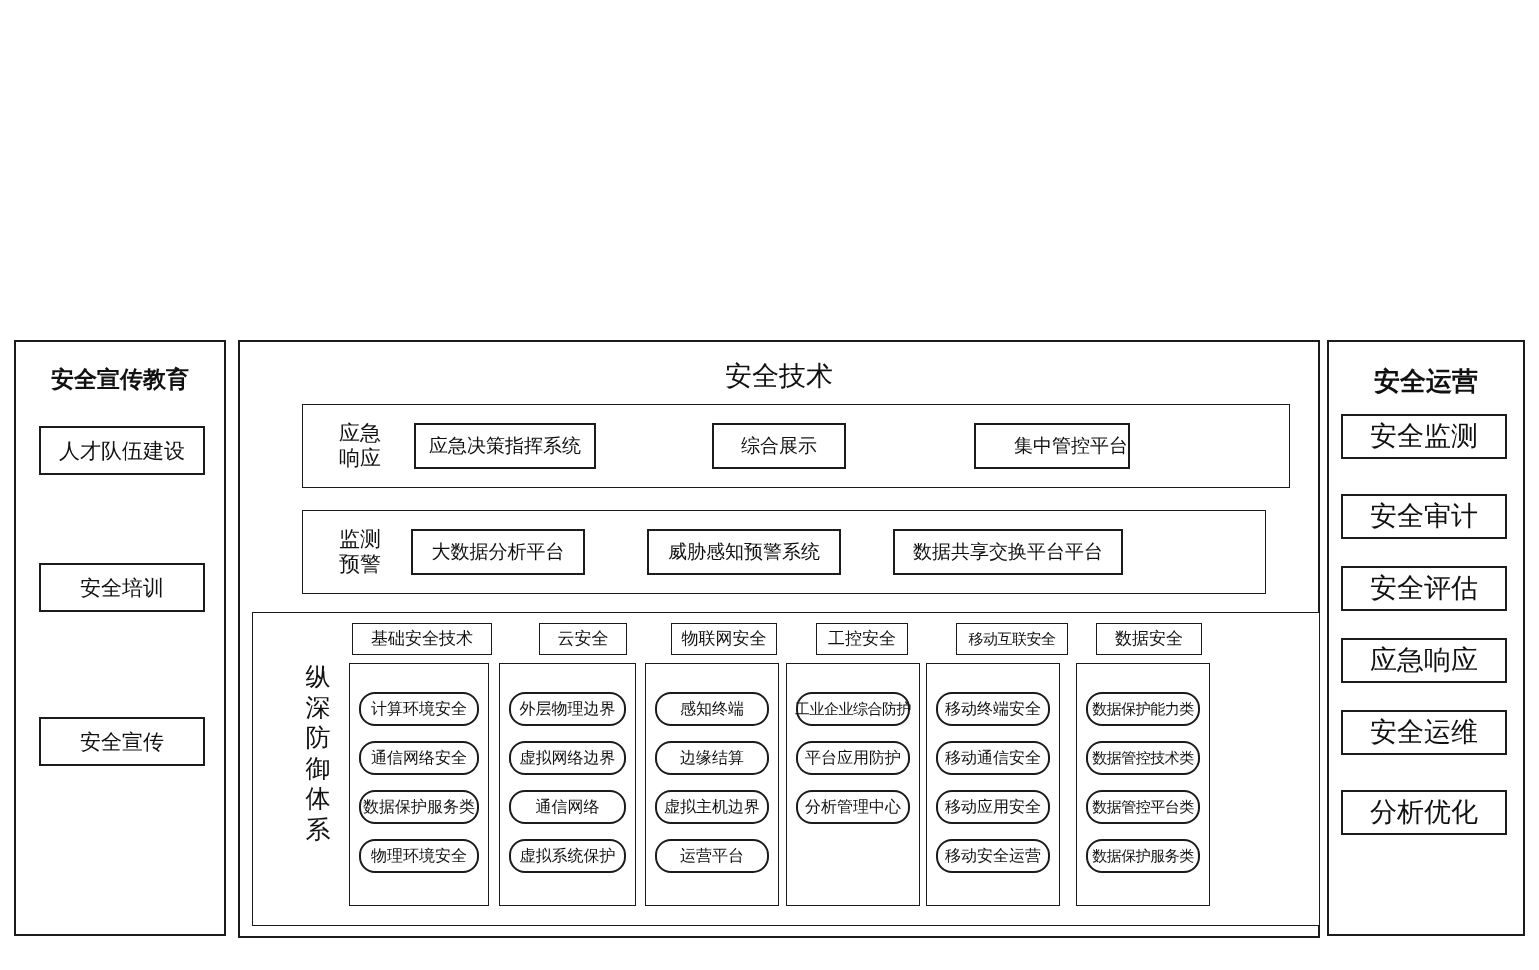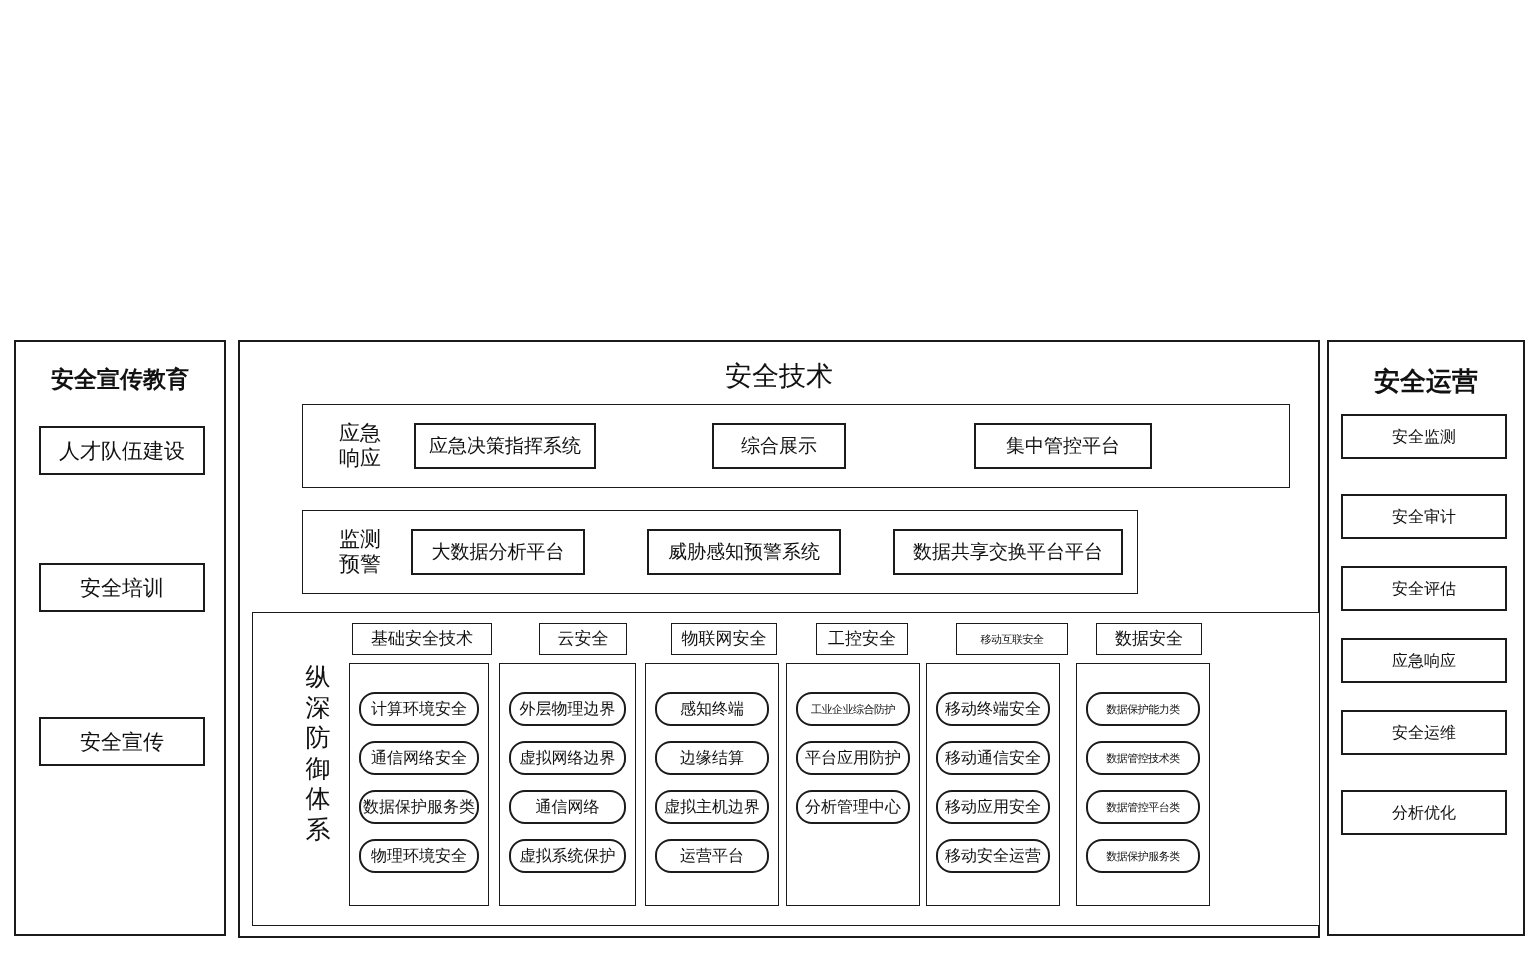--- a/index.html
+++ b/index.html
@@ -35,51 +35,51 @@
   #left-item-1 { top: 221px; }
   #left-item-2 { top: 356px; margin-top: 19px; }
 
   
   #right-panel { left: 1327px; top: 340px; width: 198px; height: 596px; }
   #right-panel-title {
     position: absolute; left: 0; top: 22px; width: 100%;
     text-align: center; font-size: 26px; font-weight: 700;
   }
   .right-item { width: 166px; height: 45px; left: 12px; }
-  .right-item .t { font-size: 16px; }
+  .right-item .t { font-size: 27px; }
   #right-item-0 { top: 72px; }
   #right-item-1 { top: 152px; }
   #right-item-2 { top: 224px; }
   #right-item-3 { top: 296px; }
   #right-item-4 { top: 368px; }
   #right-item-5 { top: 448px; }
 
   
   #sec-tech-panel { left: 238px; top: 340px; width: 1082px; height: 598px; }
   #sec-tech-title {
     position: absolute; left: 0; top: 16px; width: 100%;
     text-align: center; font-size: 27px;
   }
 
   
   .row-band { border-width: 1.5px; }
   #band-emergency { left: 62px; top: 62px; width: 988px; height: 84px; }
-  #band-monitor  { left: 62px; top: 168px; width: 836px; height: 84px; }
+  #band-monitor  { left: 62px; top: 168px; width: 964px; height: 84px; }
   .band-label {
     position: absolute; left: 14px; top: 0; height: 100%; width: 86px;
     display: flex; flex-direction: column; align-items: center; justify-content: center;
     font-size: 21px; line-height: 1.18; text-align: center;
   }
   .band-item { height: 46px; border-width: 2px; }
   .band-item .t { font-size: 19px; }
 
   
   #band-emergency .bi0 { left: 111px; top: 18px; width: 182px; }
   #band-emergency .bi1 { left: 409px; top: 18px; width: 134px; }
-  #band-emergency .bi2 { left: 671px; top: 18px; width: 178px; }
+  #band-emergency .bi2 { left: 671px; top: 18px; width: 156px; justify-content: flex-end; }
   
   #band-monitor .bi0 { left: 108px; top: 18px; width: 174px; }
   #band-monitor .bi1 { left: 344px; top: 18px; width: 194px; }
   #band-monitor .bi2 { left: 590px; top: 18px; width: 230px; }
 
   
   #defense-box { left: 12px; top: 270px; width: 1068px; height: 314px; border-width: 1.5px; }
   #defense-label {
     position: absolute; left: 45px; top: 48px; width: 40px;
     display: flex; flex-direction: column; align-items: center;
@@ -106,21 +106,21 @@
   .c4 .col-body { left: 673px; top: 50px; width: 134px; height: 243px; }
   .c5 .col-head { left: 843px; top: 10px; width: 106px; }
   .c5 .col-body { left: 823px; top: 50px; width: 134px; height: 243px; }
 
   .col-body .col-item { width: calc(100% - 18px); border-radius: 16px; }
   .col-body .it0 { top: 28px; }
   .col-body .it1 { top: 77px; }
   .col-body .it2 { top: 126px; }
   .col-body .it3 { top: 175px; }
 
-  .tight .t { font-size: 11px; letter-spacing: -0.5px; }
+  .tight .t { font-size: 15px; letter-spacing: -0.5px; }
 </style>
 </head>
 <body>
 
 <div id="root">
 
 
   <div class="bx" id="left-panel">
     <div id="left-panel-title">安全宣传教育</div>
     <div class="bx ctr left-item" id="left-item-0">

